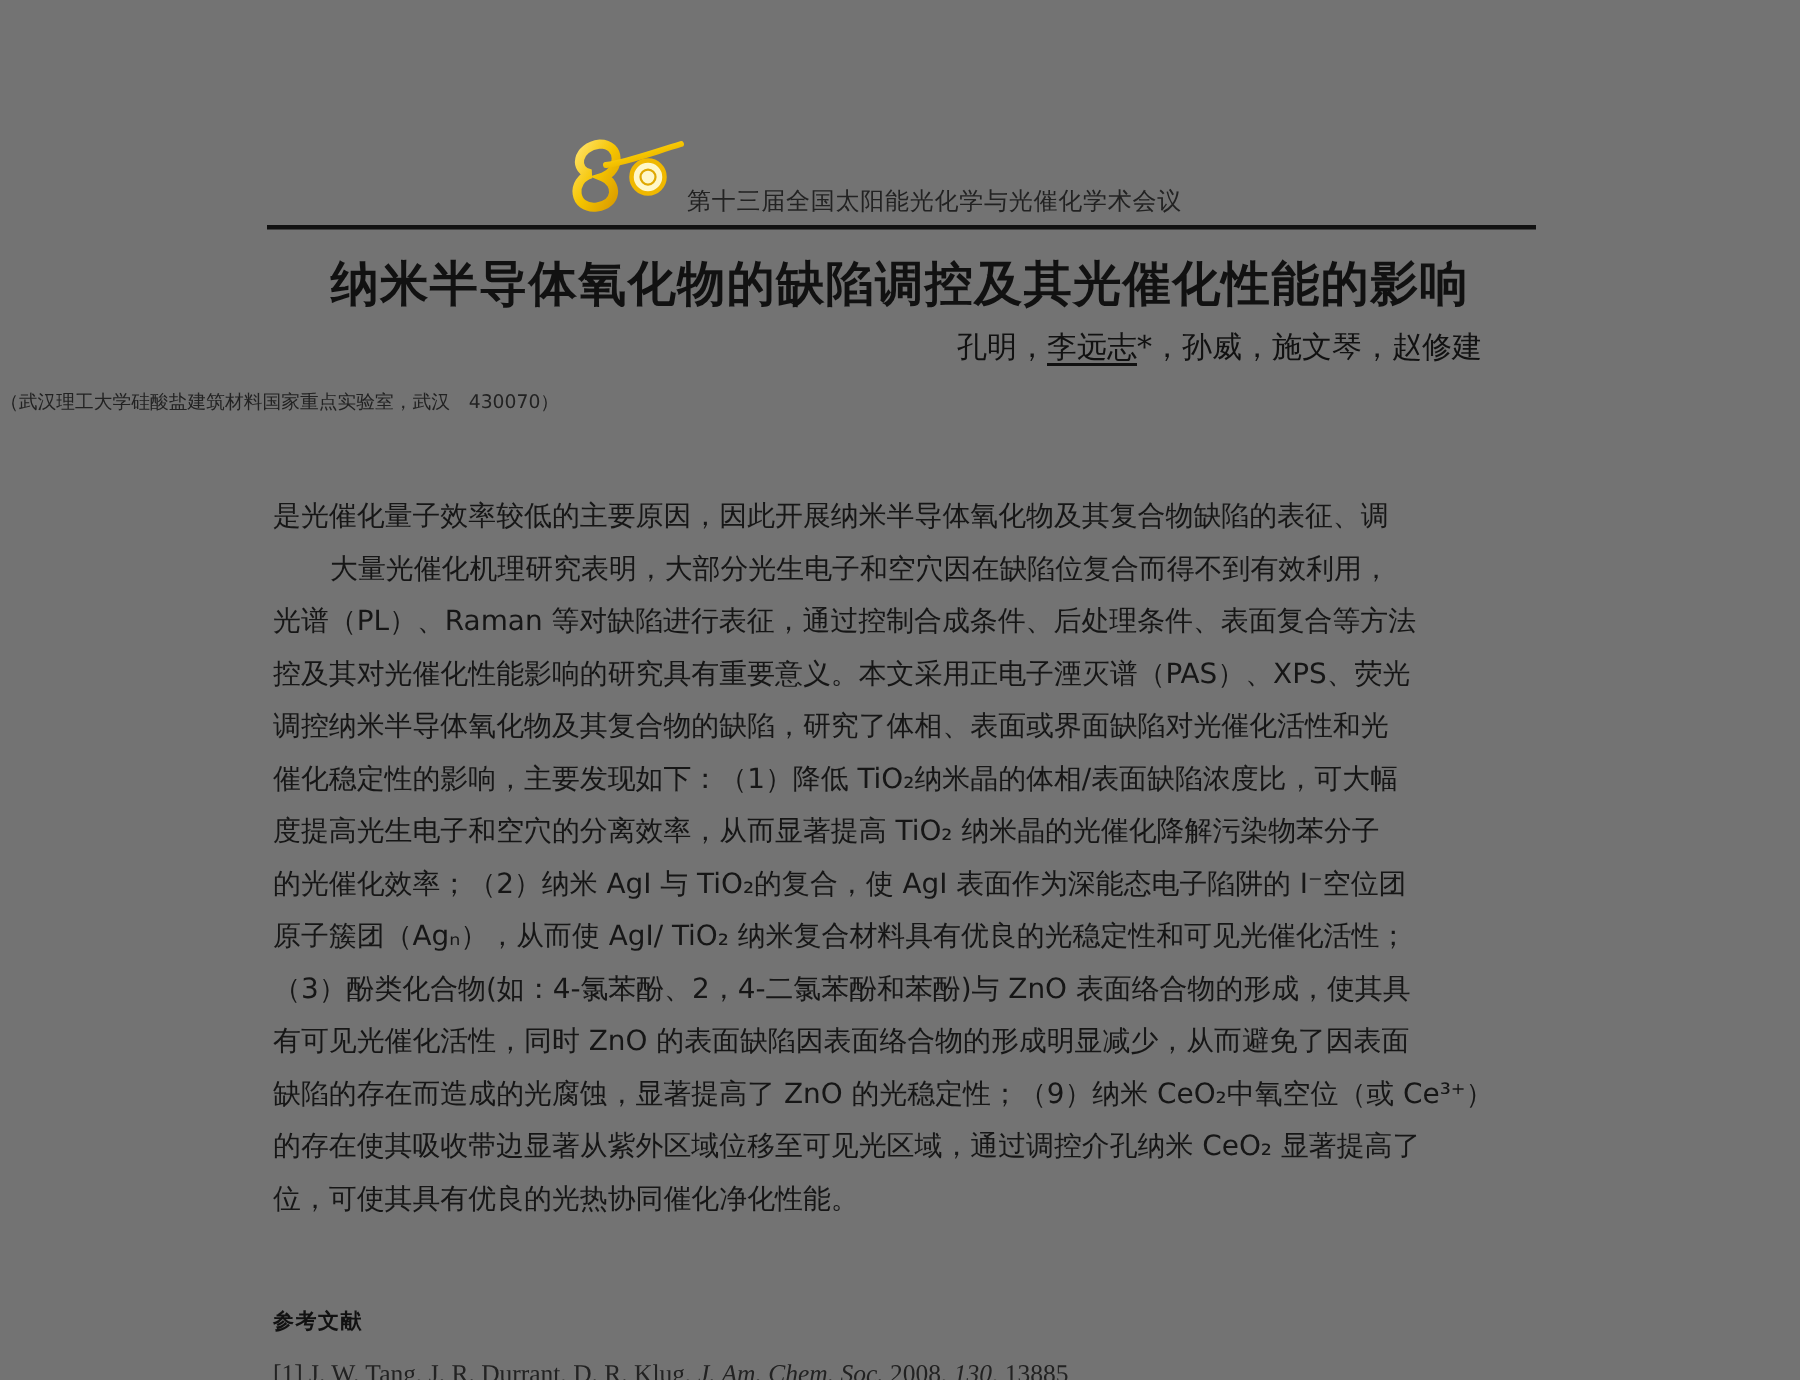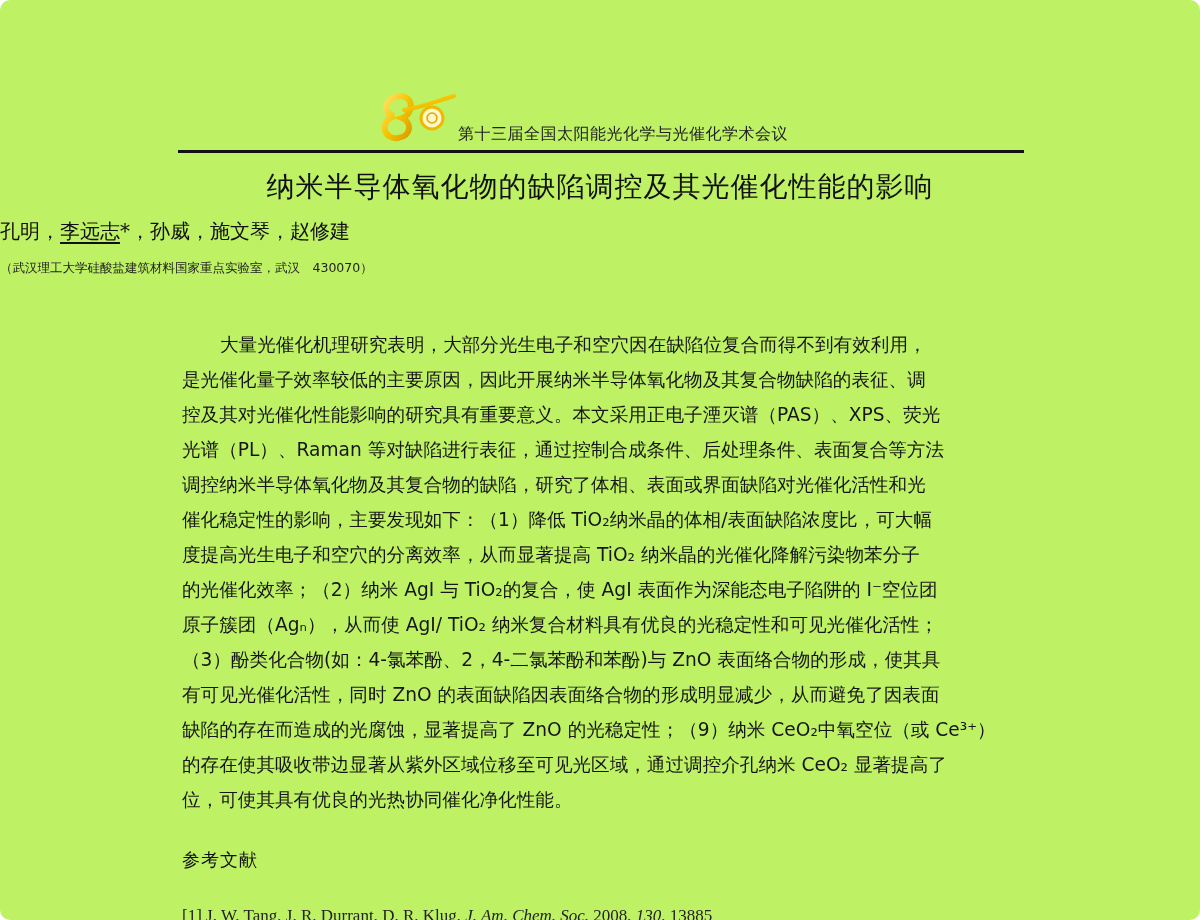--- a/index.html
+++ b/index.html
@@ -12,22 +12,21 @@
       height: 920px;
       position: relative;
       overflow: hidden;
       font-family: "DejaVu Sans", sans-serif;
       color: #1a1a1a;
     }
     .page {
       position: absolute;
       left: 0; top: 0;
       width: 1200px; height: 920px;
-      background: #bef264;
-      border-radius: 10px;
+      background: #737373;
     }
     
     .logo {
       position: absolute;
       left: 378px;
       top: 88px;
       width: 80px;
       height: 56px;
     }
     .conf-name {
@@ -46,31 +45,31 @@
       width: 846px;
       height: 3px;
       background: #111;
     }
     .title {
       position: absolute;
       left: 0;
       width: 1200px;
       top: 168px;
       text-align: center;
-      font-size: 28px;
-      font-weight: normal;
+      font-size: 32px;
+      font-weight: bold;
       letter-spacing: 1px;
       color: #111;
     }
     .authors {
       position: absolute;
-      left: 0;
+      left: 16px;
       width: 972px;
       top: 218px;
-      text-align: left;
+      text-align: right;
       font-family: "DejaVu Serif", serif;
       font-size: 20px;
       color: #111;
     }
     .authors .corresponding {
       text-decoration: underline;
       text-decoration-thickness: 2px;
       text-underline-offset: 4px;
     }
     .affiliation {
@@ -96,23 +95,23 @@
       display: block;
       white-space: nowrap;
       height: 35px;
     }
     .abstract .line.first {
       padding-left: 38px;
     }
     .refs-heading {
       position: absolute;
       left: 182px;
-      top: 848px;
-      font-size: 18px;
-      font-weight: normal;
+      top: 872px;
+      font-size: 14px;
+      font-weight: bold;
       color: #111;
       letter-spacing: 1px;
     }
     .ref-item {
       position: absolute;
       left: 182px;
       top: 906px;
       font-family: "Liberation Serif", serif;
       font-size: 17px;
       color: #222;
@@ -149,24 +148,24 @@
 
   <div class="title">纳米半导体氧化物的缺陷调控及其光催化性能的影响</div>
 
   <div class="authors">
     <span>孔明</span><span>，</span><span class="corresponding">李远志</span><span>*</span><span>，</span><span>孙威</span><span>，</span><span>施文琴</span><span>，</span><span>赵修建</span>
   </div>
 
   <div class="affiliation">（武汉理工大学硅酸盐建筑材料国家重点实验室，武汉　430070）</div>
 
   <div class="abstract">
+    <span class="line">是光催化量子效率较低的主要原因，因此开展纳米半导体氧化物及其复合物缺陷的表征、调</span>
     <span class="line first">大量光催化机理研究表明，大部分光生电子和空穴因在缺陷位复合而得不到有效利用，</span>
-    <span class="line">是光催化量子效率较低的主要原因，因此开展纳米半导体氧化物及其复合物缺陷的表征、调</span>
+    <span class="line">光谱（PL）、Raman 等对缺陷进行表征，通过控制合成条件、后处理条件、表面复合等方法</span>
     <span class="line">控及其对光催化性能影响的研究具有重要意义。本文采用正电子湮灭谱（PAS）、XPS、荧光</span>
-    <span class="line">光谱（PL）、Raman 等对缺陷进行表征，通过控制合成条件、后处理条件、表面复合等方法</span>
     <span class="line">调控纳米半导体氧化物及其复合物的缺陷，研究了体相、表面或界面缺陷对光催化活性和光</span>
     <span class="line">催化稳定性的影响，主要发现如下：（1）降低 TiO₂纳米晶的体相/表面缺陷浓度比，可大幅</span>
     <span class="line">度提高光生电子和空穴的分离效率，从而显著提高 TiO₂ 纳米晶的光催化降解污染物苯分子</span>
     <span class="line">的光催化效率；（2）纳米 AgI 与 TiO₂的复合，使 AgI 表面作为深能态电子陷阱的 I⁻空位团</span>
     <span class="line">原子簇团（Agₙ），从而使 AgI/ TiO₂ 纳米复合材料具有优良的光稳定性和可见光催化活性；</span>
     <span class="line">（3）酚类化合物(如：4-氯苯酚、2，4-二氯苯酚和苯酚)与 ZnO 表面络合物的形成，使其具</span>
     <span class="line">有可见光催化活性，同时 ZnO 的表面缺陷因表面络合物的形成明显减少，从而避免了因表面</span>
     <span class="line">缺陷的存在而造成的光腐蚀，显著提高了 ZnO 的光稳定性；（9）纳米 CeO₂中氧空位（或 Ce³⁺）</span>
     <span class="line">的存在使其吸收带边显著从紫外区域位移至可见光区域，通过调控介孔纳米 CeO₂ 显著提高了</span>
     <span class="line">位，可使其具有优良的光热协同催化净化性能。</span>

